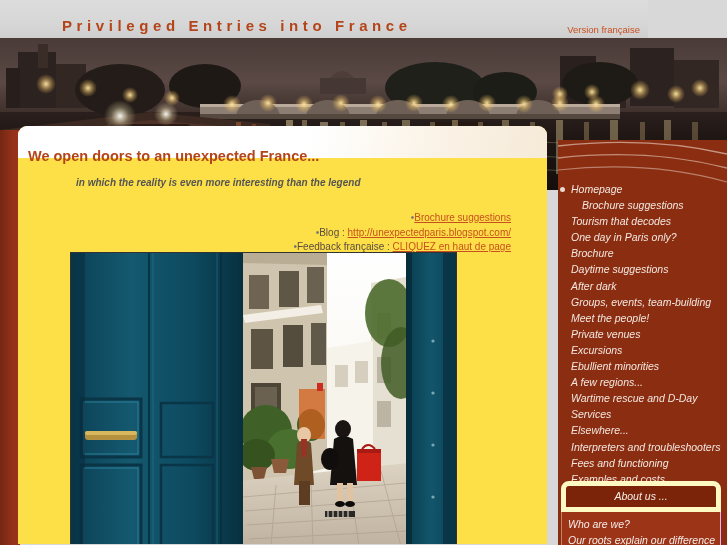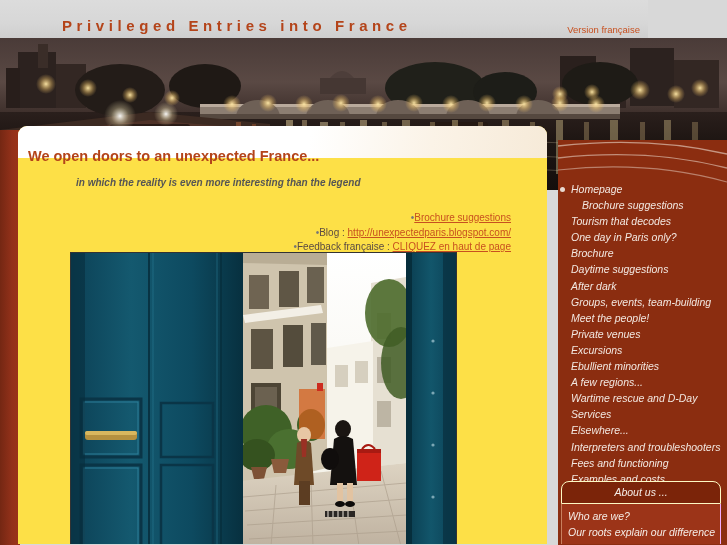--- a/index.html
+++ b/index.html
@@ -96,21 +96,21 @@
     border-radius:50%;background:#e8d9d0;
   }
 
   
   .about{
     position:absolute;left:3px;top:341px;width:160px;
   }
   .about-head{
     height:21px;line-height:21px;text-align:center;
     background:#7b2409;
-    border:1px solid #fef9c3;
+    border:5px solid #fef9c3;
     border-top-left-radius:8px;border-top-right-radius:8px;
     font-size:10.5px;font-style:italic;color:#f5ece6;
   }
   .about-body{
     border-left:1px solid #c9805f;border-right:1px solid #f0abfc;
     background:#9c3418;padding:5px 0 4px 6px;
   }
   .about-item{
     font-size:10.5px;font-style:italic;color:#f5ece6;
     line-height:15.5px;white-space:nowrap;cursor:pointer;

